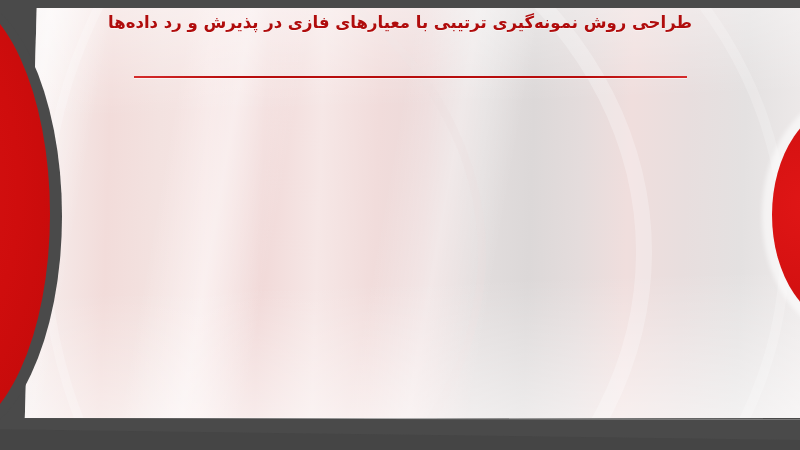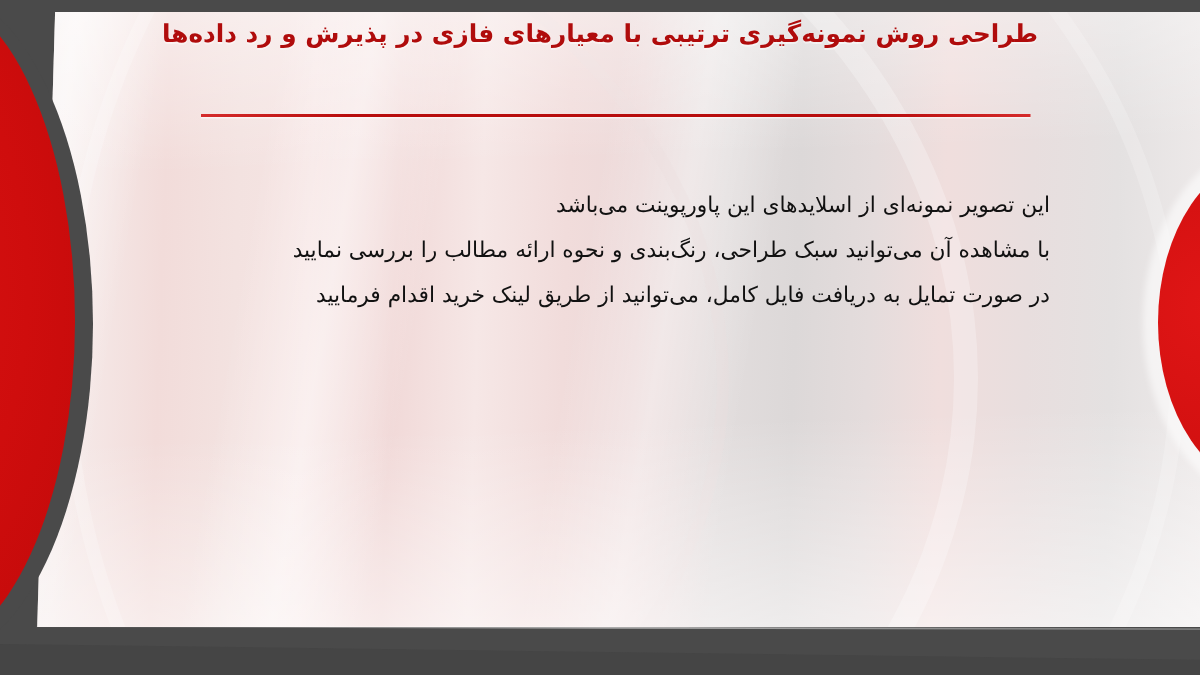--- a/index.html
+++ b/index.html
@@ -233,21 +233,16 @@
 
   <div class="left-ellipse-outline"></div>
   <div class="left-ellipse"></div>
 
   <div class="content">
 
     <div class="title">طراحی روش نمونه‌گیری ترتیبی با معیارهای فازی در پذیرش و رد داده‌ها</div>
 
     <div class="title-rule"></div>
 
-    <div class="body-text">
-      <p>این تصویر نمونه‌ای از اسلایدهای این پاورپوینت می‌باشد</p>
-      <p>با مشاهده آن می‌توانید سبک طراحی، رنگ‌بندی و نحوه ارائه مطالب را بررسی نمایید</p>
-      <p>در صورت تمایل به دریافت فایل کامل، می‌توانید از طریق لینک خرید اقدام فرمایید</p>
-    </div>
 
   </div>
 
 </div>
 
 </body></html>

